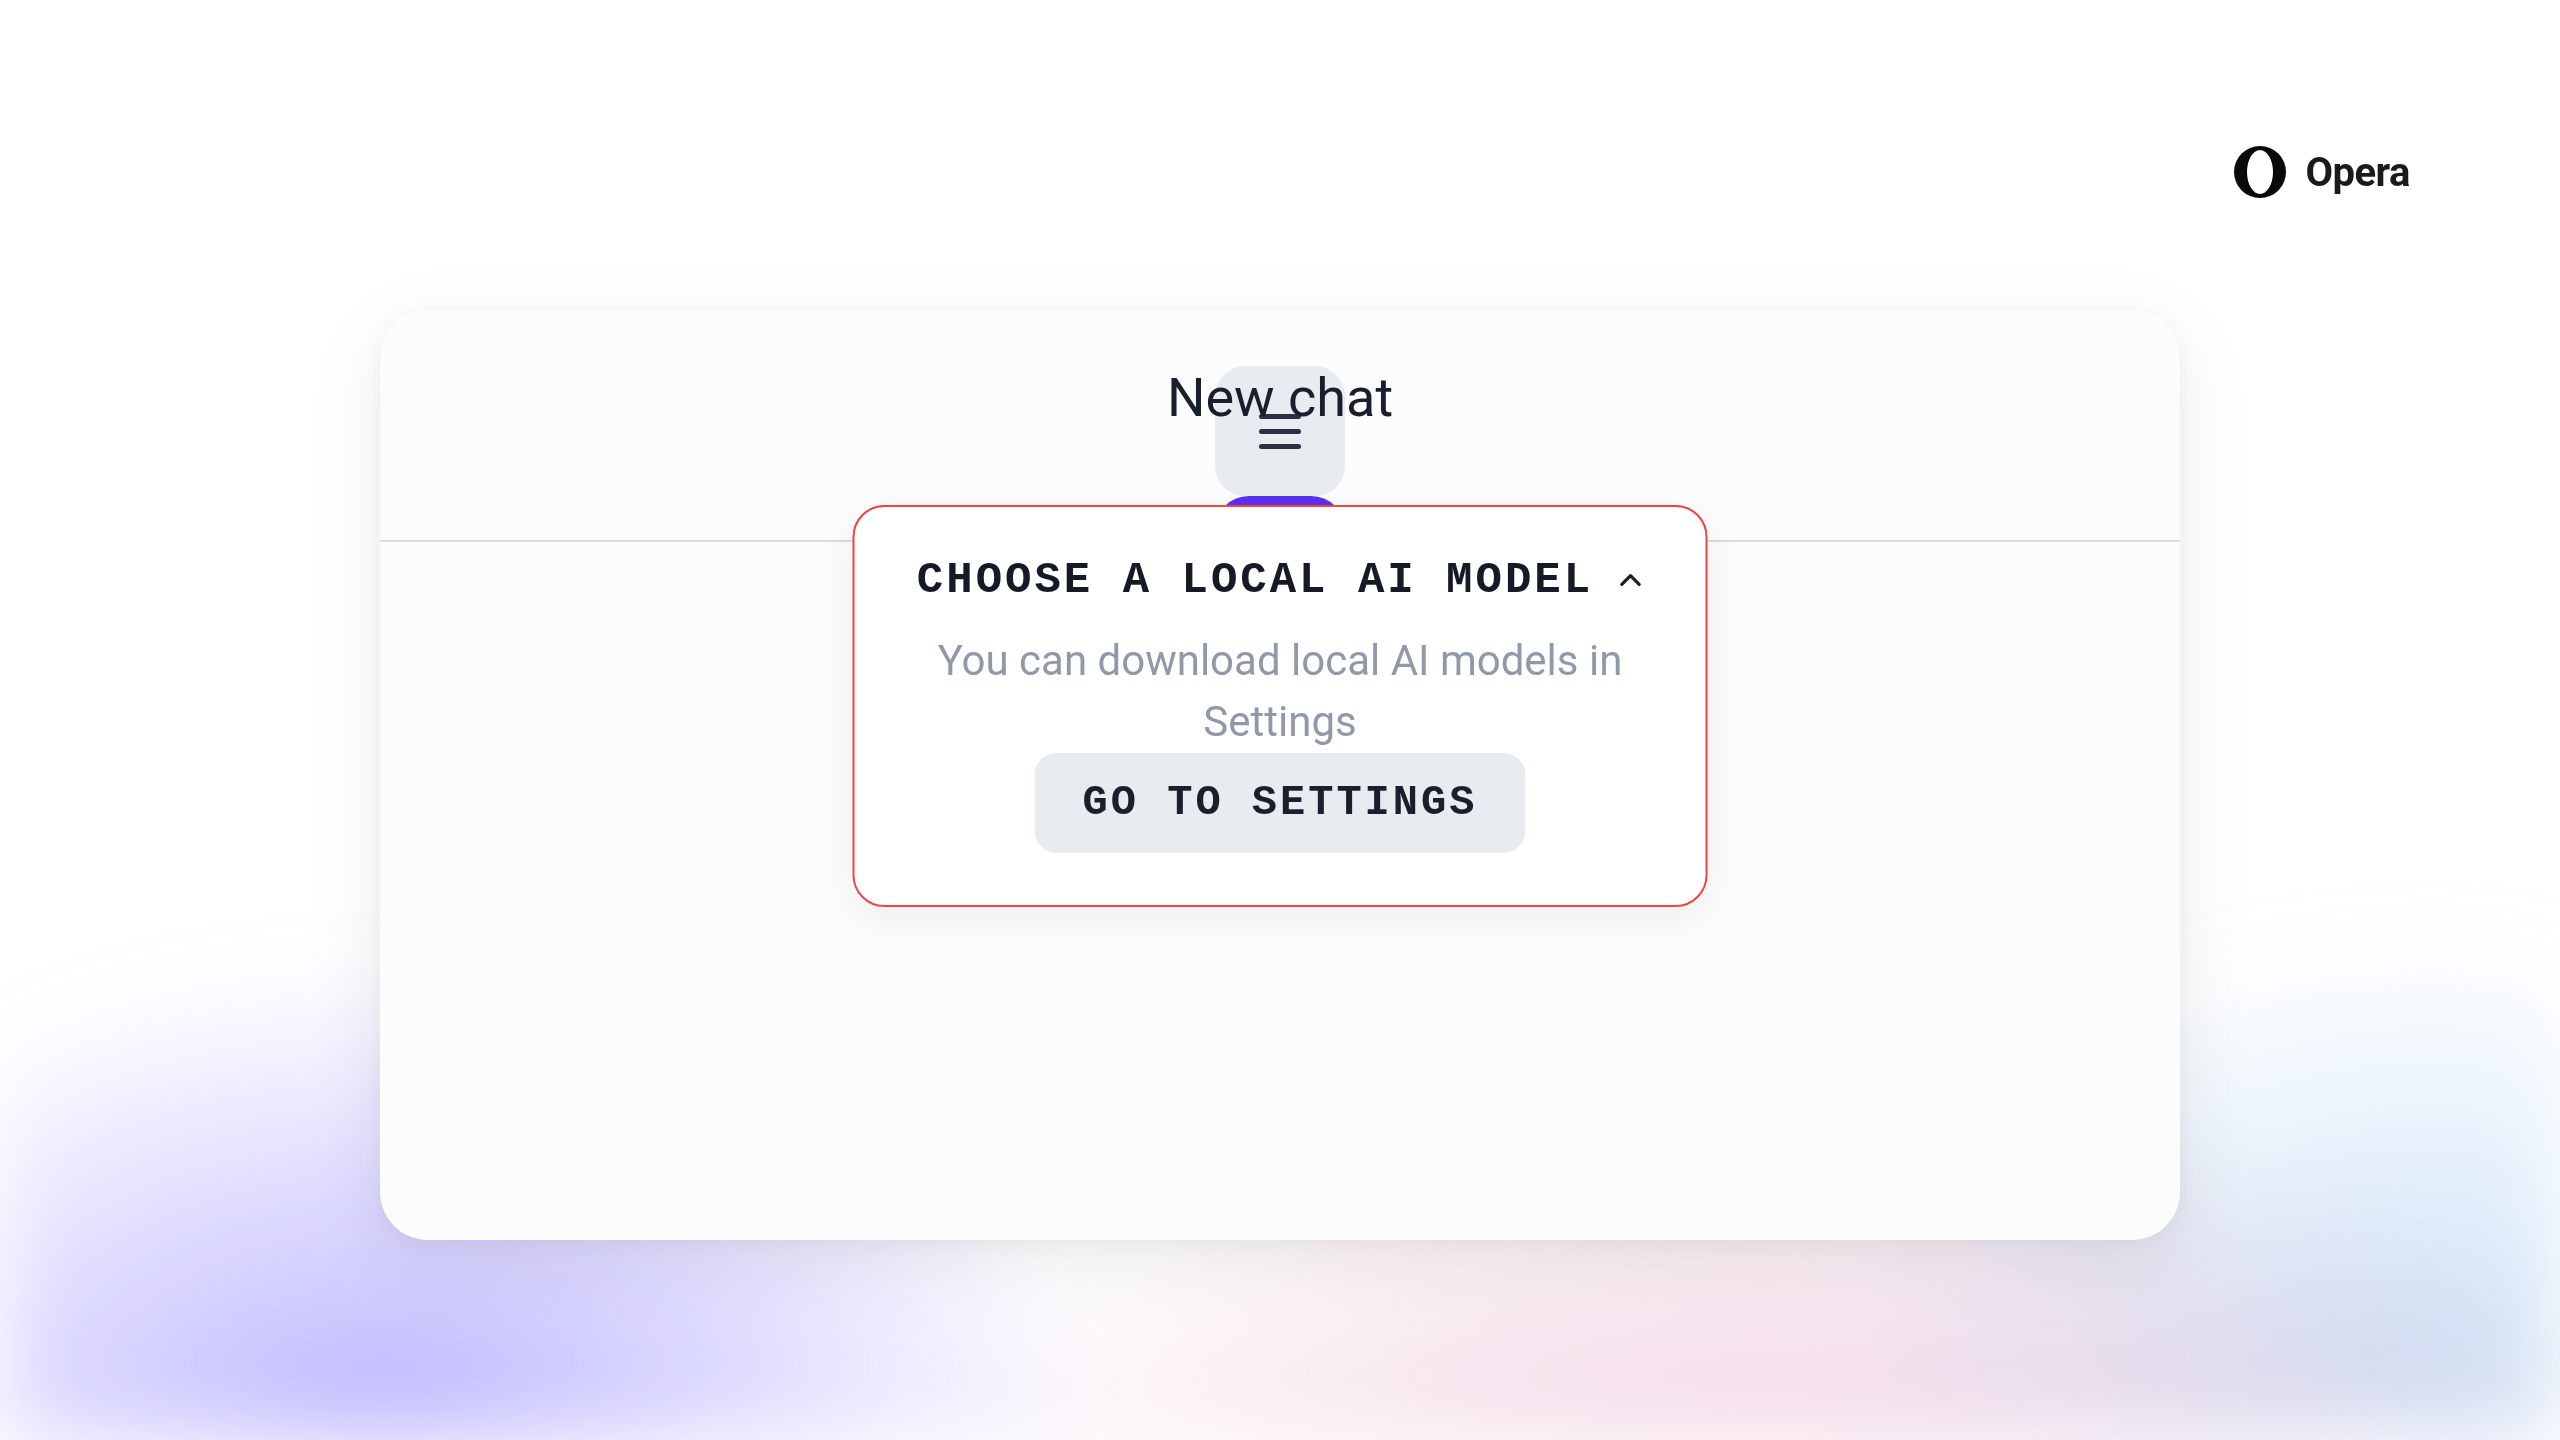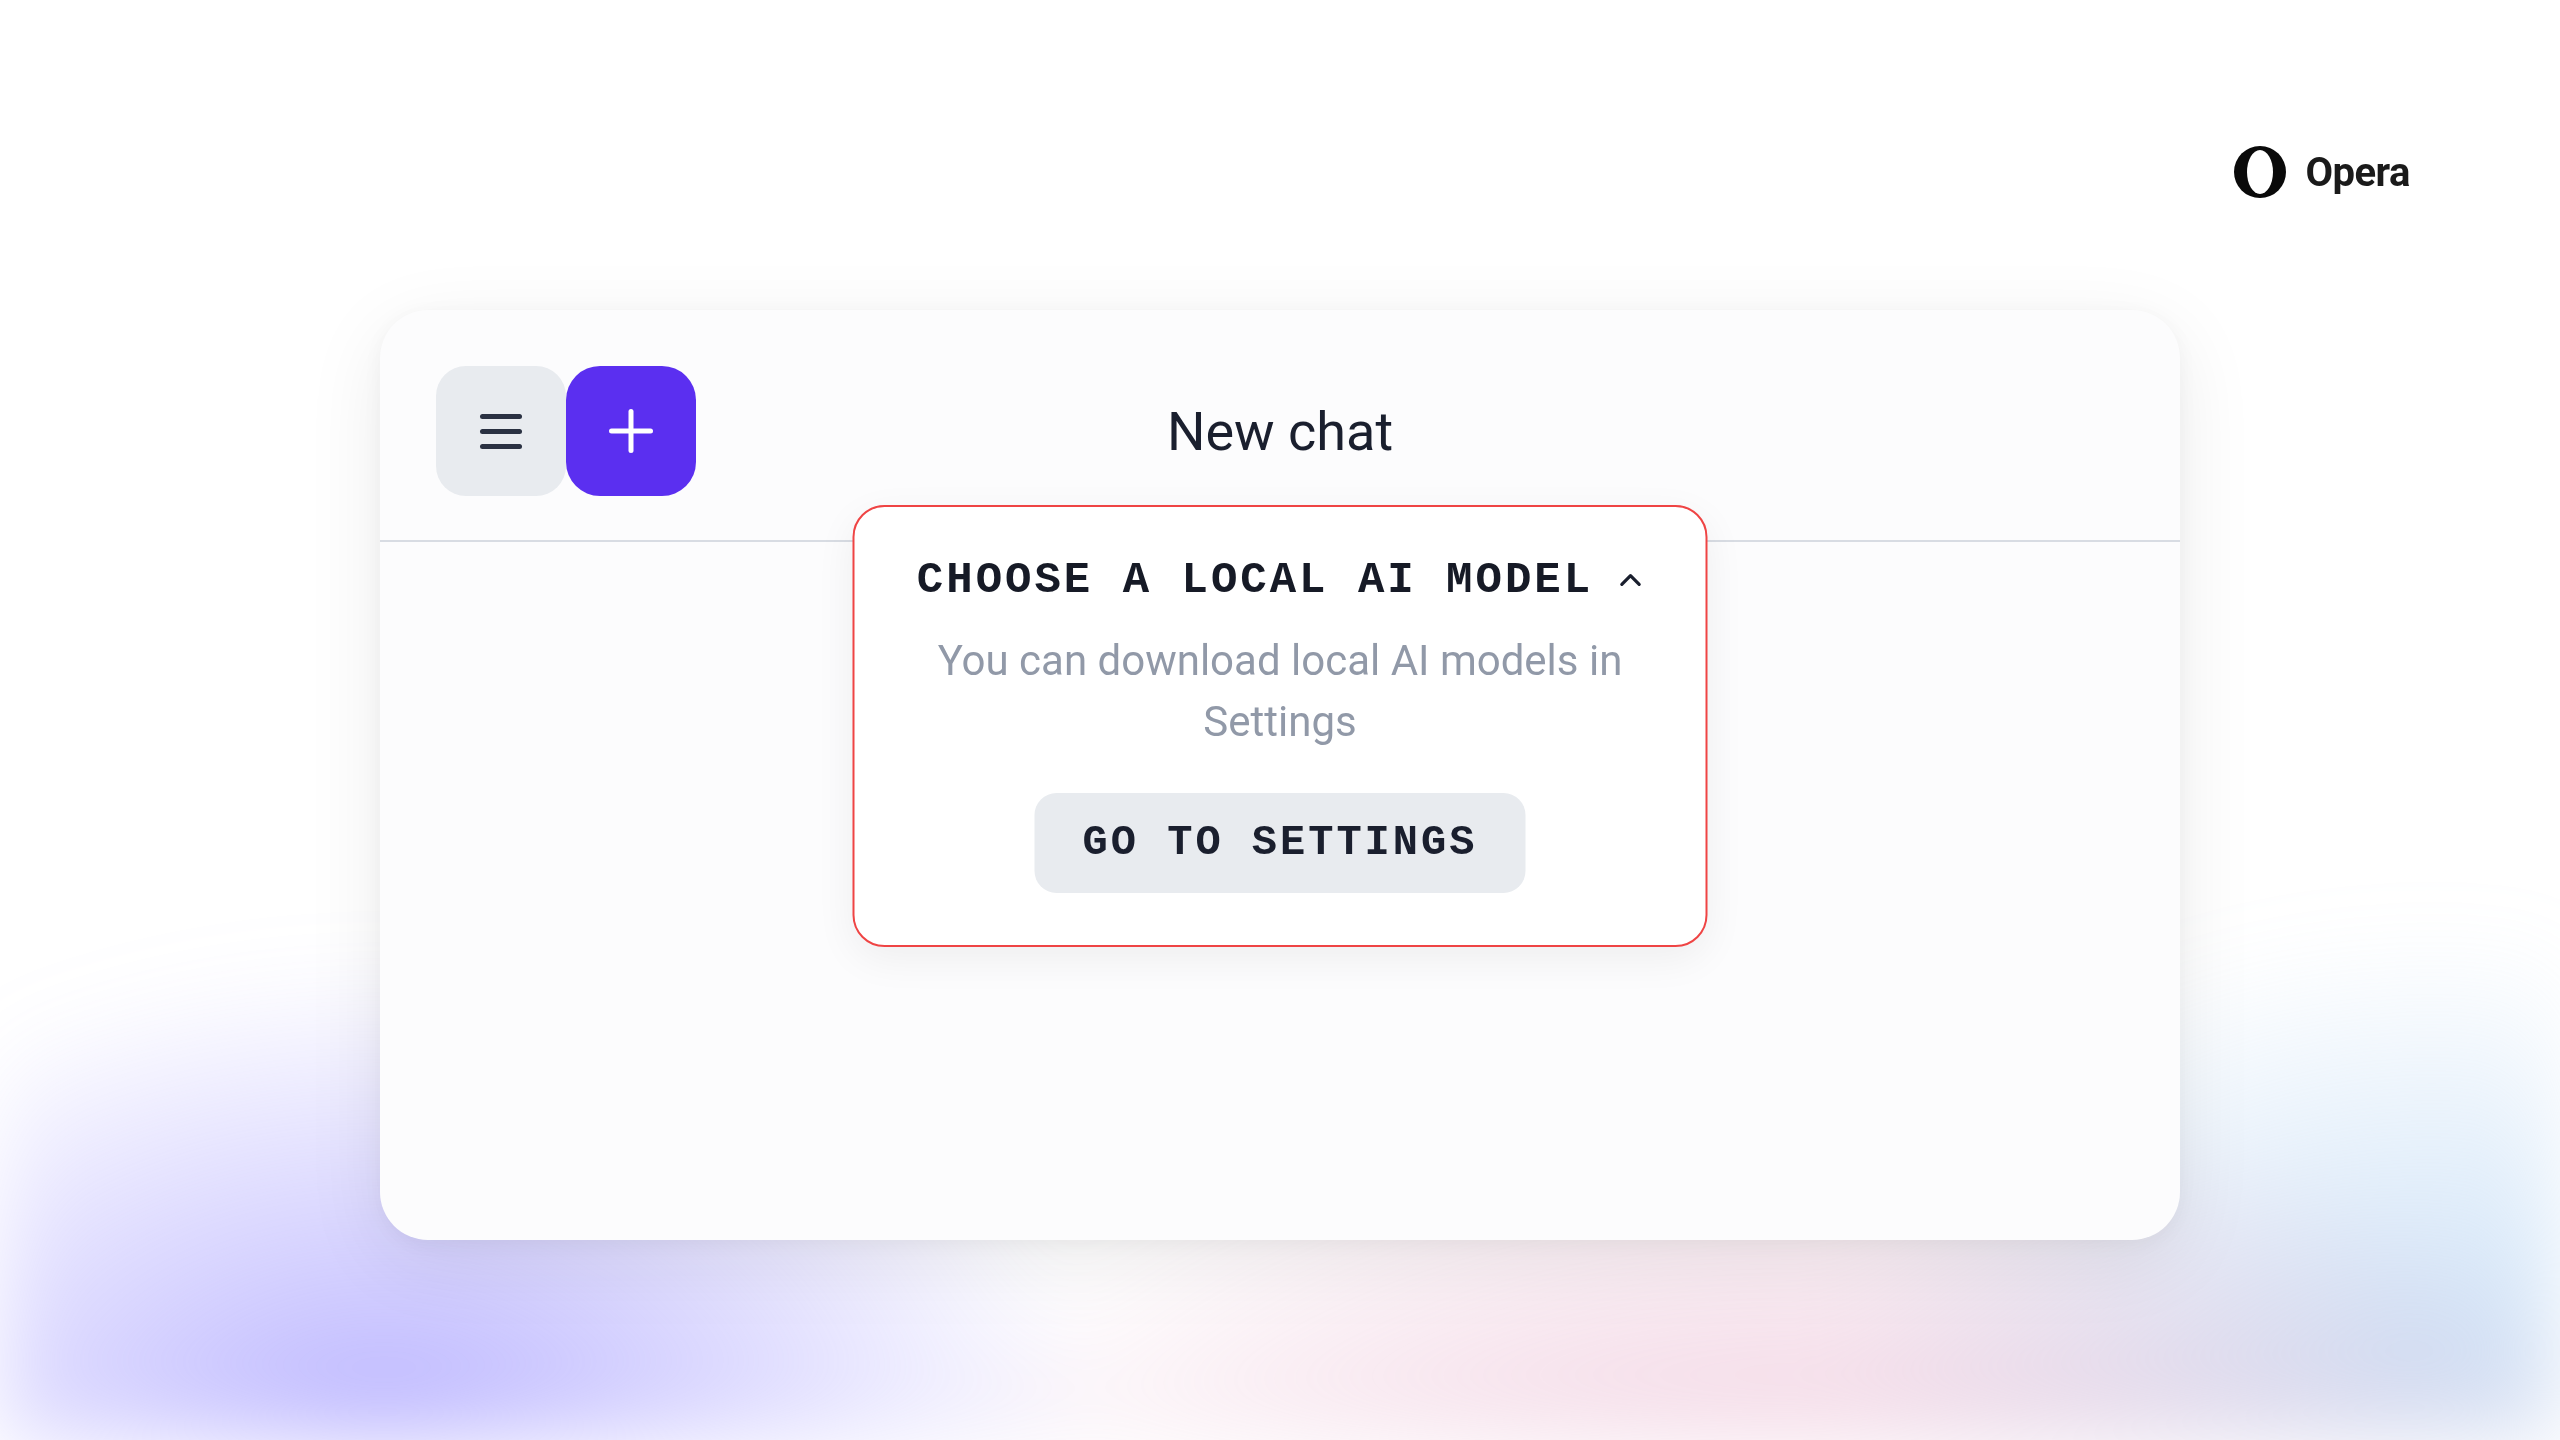--- a/index.html
+++ b/index.html
@@ -63,20 +63,21 @@
     border-radius: 48px;
     box-shadow: 0 20px 80px rgba(0, 0, 0, 0.08), 0 4px 20px rgba(0, 0, 0, 0.04);
     z-index: 5;
   }
 
   .chat-header {
     display: flex;
     align-items: center;
     padding: 56px 56px 0 56px;
     position: relative;
+    flex-direction: column;
   }
 
   .hamburger-btn {
     width: 130px;
     height: 130px;
     background: #e8ebef;
     border: none;
     border-radius: 30px;
     display: flex;
     align-items: center;
@@ -194,21 +195,20 @@
   .chevron-up-icon svg {
     width: 100%;
     height: 100%;
   }
 
   .dropdown-desc {
     font-size: 42px;
     font-weight: 400;
     color: #9199a8;
     line-height: 1.45;
-    margin-bottom: 40px;
     padding: 0 30px;
   }
 
   .settings-btn {
     display: inline-block;
     background: #e8ebef;
     border: none;
     border-radius: 22px;
     padding: 26px 48px;
     font-family: 'Courier New', ui-monospace, monospace;

